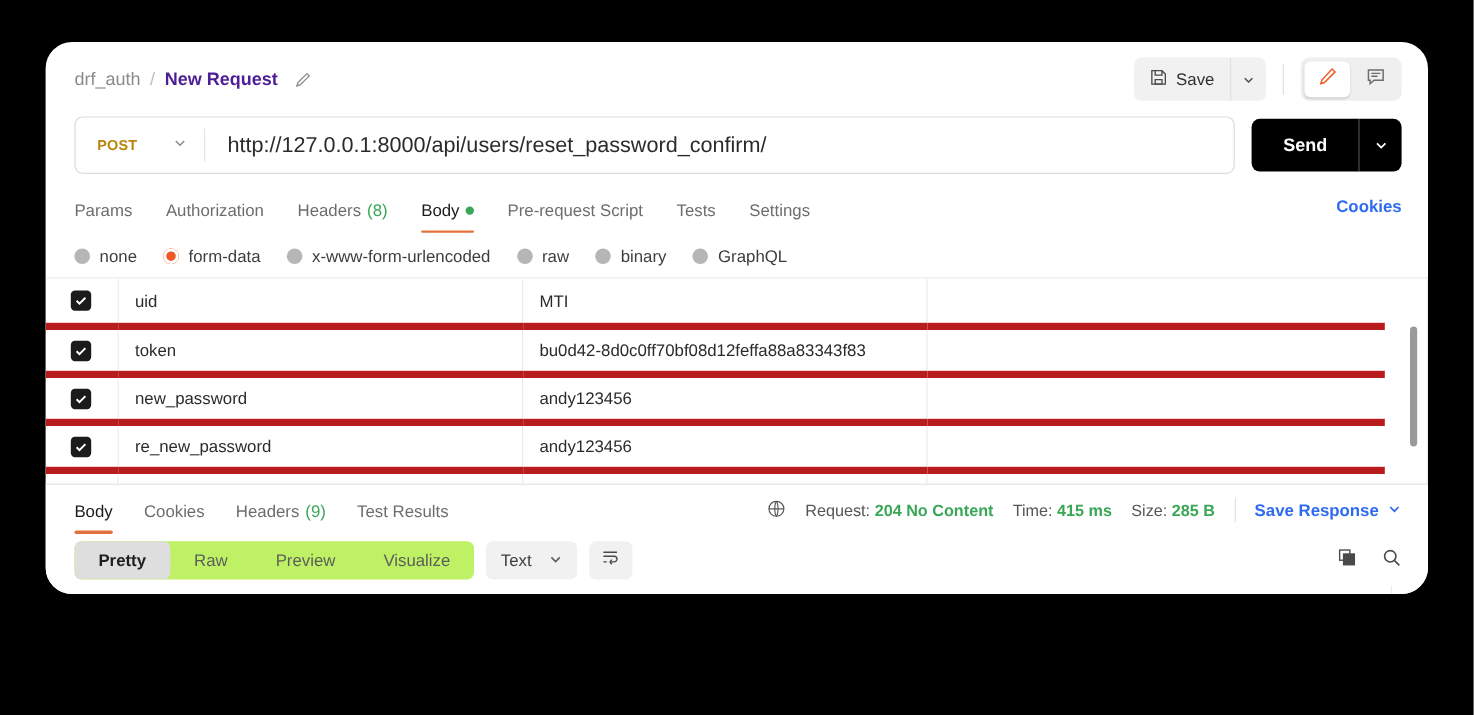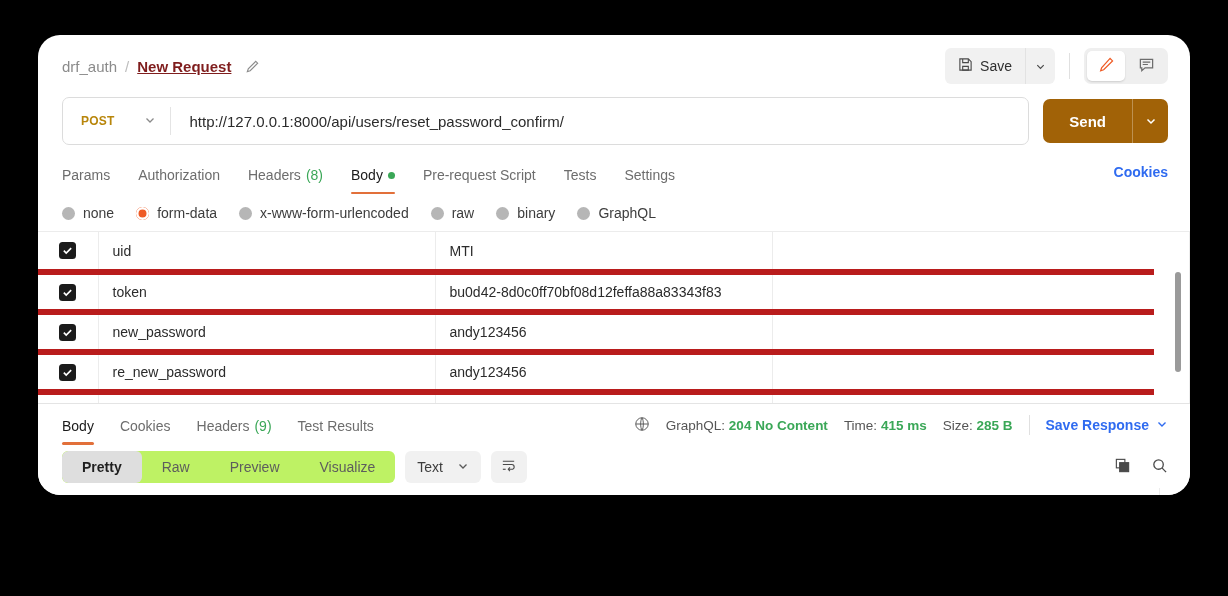--- a/index.html
+++ b/index.html
@@ -31,21 +31,21 @@
     padding: 0 22px 0 24px;
   }
   .breadcrumb {
     display: flex;
     align-items: center;
     gap: 8px;
     font-size: 15px;
   }
   .bc-collection { color: #8b8b8b; }
   .bc-sep { color: #bdbdbd; }
-  .bc-name { color: #7f1d1d; font-weight: bold; text-decoration: underline; }
+  .bc-name { color: #4c1d95; font-weight: bold; }
   .pencil-sm { margin-left: 6px; display: flex; align-items: center; cursor: pointer; }
 
   .header-right {
     margin-left: auto;
     display: flex;
     align-items: center;
     gap: 0;
   }
   .save-group {
     display: flex;
@@ -116,29 +116,29 @@
   }
   .method-label {
     font-size: 12px;
     font-weight: bold;
     color: #b8860b;
     letter-spacing: .2px;
   }
   .method-sep { width: 1px; height: 28px; background: #e4e4e4; }
   .url-text {
     padding-left: 18px;
-    font-size: 15px;
+    font-size: 18px;
     color: #2b2b2b;
     white-space: nowrap;
     overflow: hidden;
   }
   .send-group {
     display: flex;
     align-items: stretch;
-    background: #a16207;
+    background: #000000;
     border-radius: 7px;
     height: 44px;
     overflow: hidden;
   }
   .send-btn {
     display: flex; align-items: center; justify-content: center;
     padding: 0 26px;
     color: #fff; font-size: 15px; font-weight: bold;
     cursor: pointer;
   }
@@ -605,21 +605,21 @@
       </div>
 
       <div class="status-wrap">
         <span>
           <svg width="16" height="16" viewBox="0 0 18 18" fill="none" stroke="#5a5a5a" stroke-width="1.1">
             <circle cx="9" cy="9" r="7"></circle>
             <path d="M2 9h14M9 2c2 2.4 2 11.6 0 14M9 2C7 4.4 7 13.6 9 16"></path>
           </svg>
         </span>
         <span>
-          <span>GraphQL:</span>
+          <span>Request:</span>
           <span class="stat-val">204 No Content</span>
         </span>
         <span>
           <span>Time:</span>
           <span class="stat-val">415 ms</span>
         </span>
         <span>
           <span>Size:</span>
           <span class="stat-val">285 B</span>
         </span>

